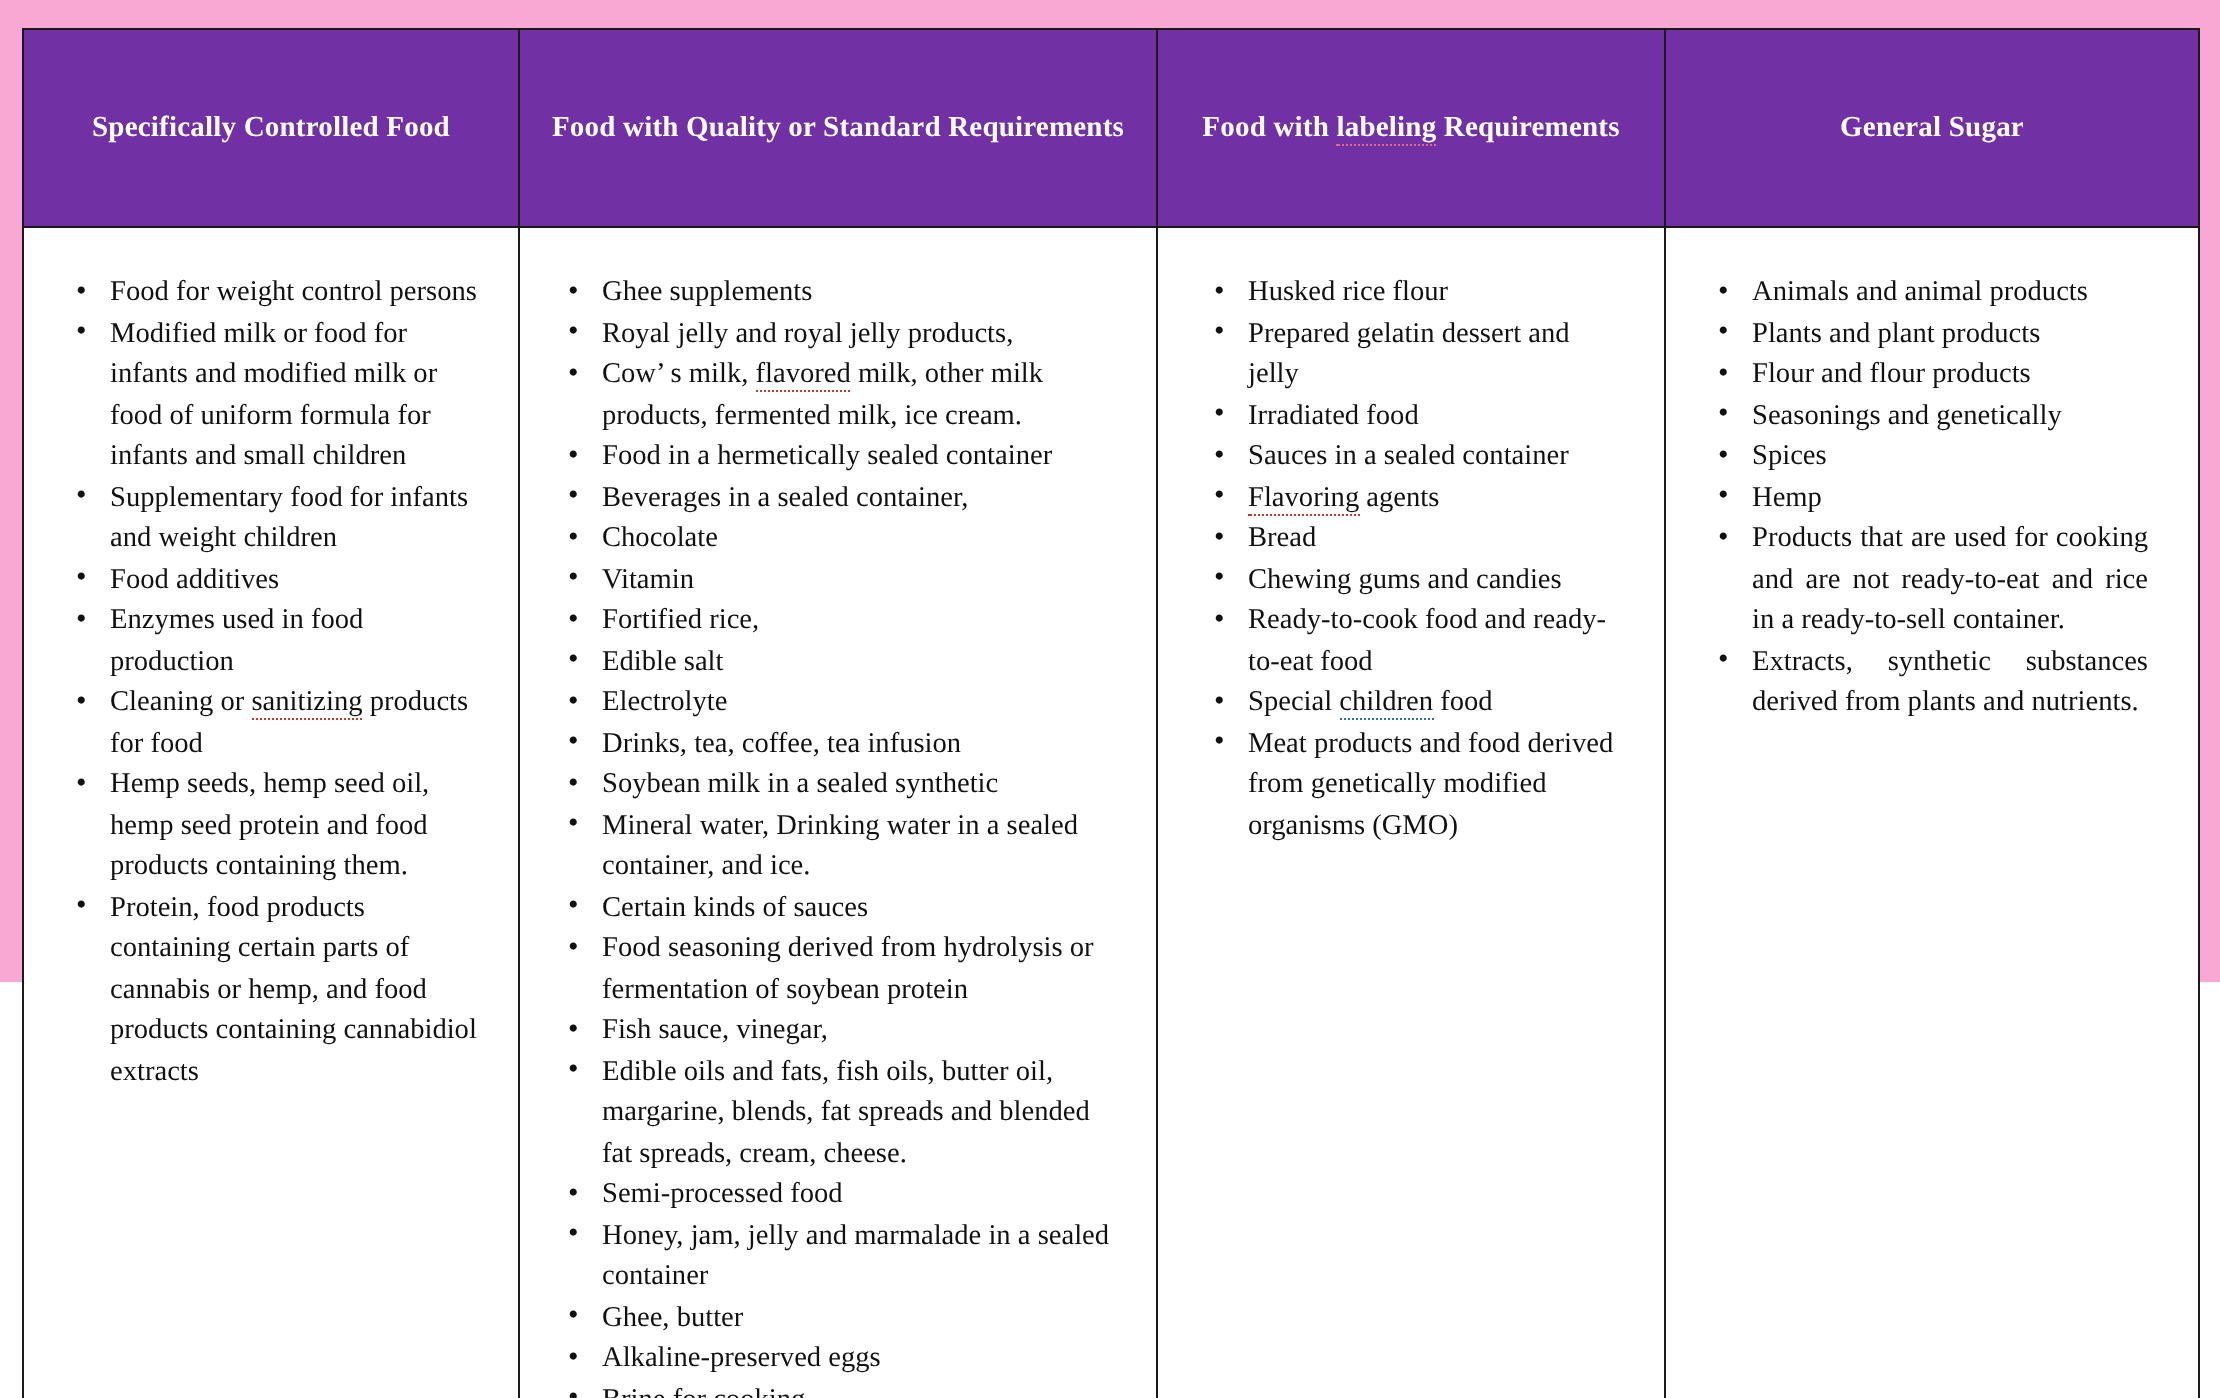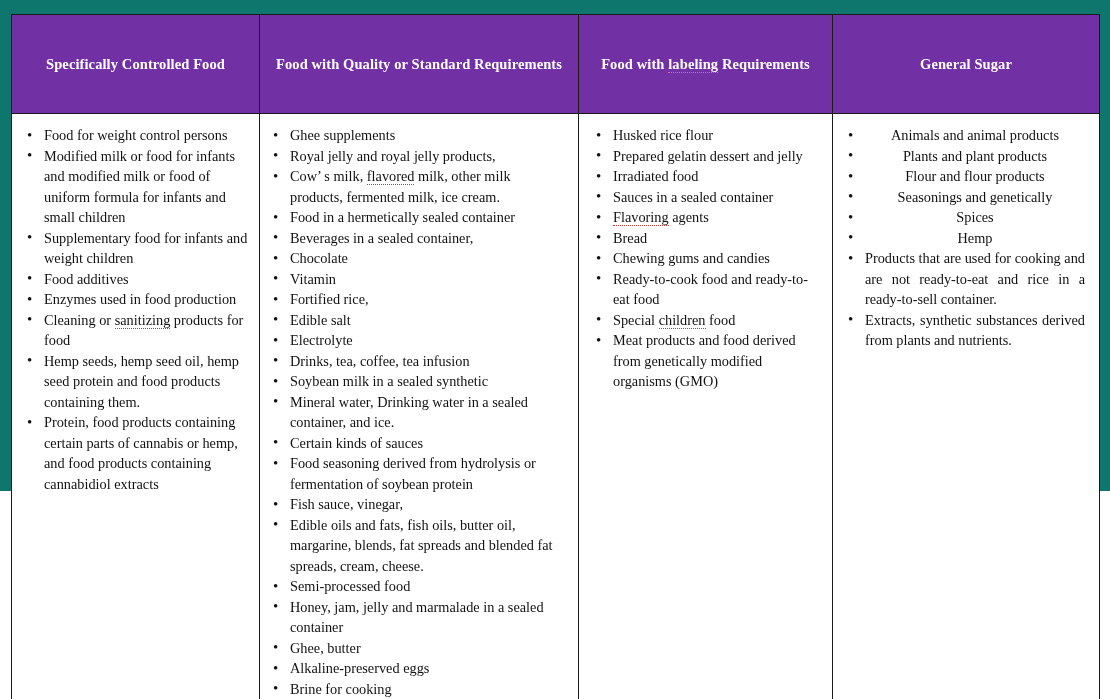--- a/index.html
+++ b/index.html
@@ -12,21 +12,21 @@
     width: 1110px;
     height: 699px;
     font-family: "Liberation Serif", "DejaVu Serif", serif;
     overflow: hidden;
   }
 
   .page {
     position: relative;
     width: 1110px;
     height: 491px;
-    background: #0f766e;
+    background: #f9a8d4;
   }
 
   table.food-table {
     position: absolute;
     left: 11px;
     top: 14px;
     width: 1088px;
     border-collapse: collapse;
     table-layout: fixed;
     background: #ffffff;
@@ -56,21 +56,21 @@
 
   tbody td {
     vertical-align: top;
     padding: 0;
     background: #ffffff;
     height: 572px;
   }
 
   ul.items {
     list-style: none;
-    margin: 2px;
+    margin: 13px;
     padding: 9px 8px 6px 10px;
   }
   ul.items > li {
     position: relative;
     padding-left: 20px;
     margin: 0 0 0 0;
     font-size: 14.3px;
     line-height: 20.5px;
     color: #111111;
   }
@@ -84,21 +84,21 @@
     color: #111111;
   }
 
   
   td.col-1 ul.items { padding-left: 10px; padding-right: 6px; }
   td.col-2 ul.items { padding-left: 8px;  padding-right: 10px; }
   td.col-3 ul.items { padding-left: 12px; padding-right: 8px; }
   td.col-4 ul.items { padding-left: 10px; padding-right: 12px; }
 
   td.col-4 ul.items > li { text-align: justify; }
-  td.col-4 ul.items > li.nojust { text-align: center; }
+  td.col-4 ul.items > li.nojust { text-align: left; }
 
   
   .sp-red {
     border-bottom: 1.5px dotted #c0392b;
     padding-bottom: 0px;
   }
   .sp-blue {
     border-bottom: 1.5px dotted #2d6cb5;
     padding-bottom: 0px;
   }

